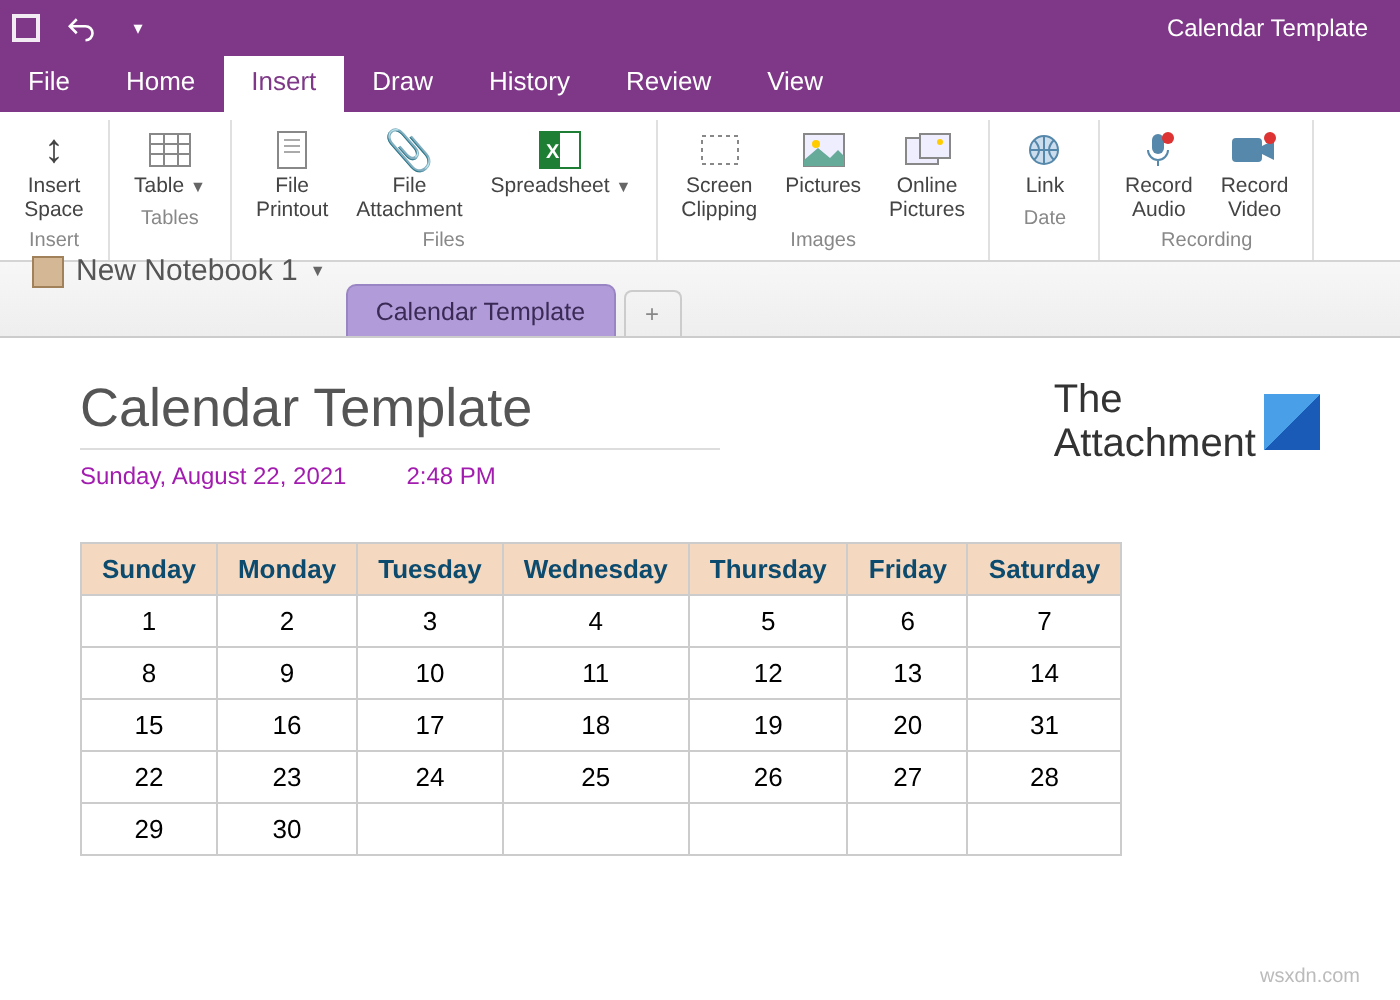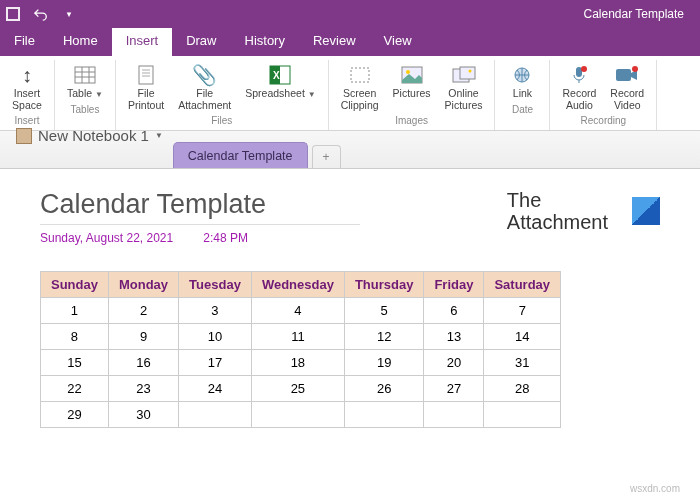--- a/index.html
+++ b/index.html
@@ -26,26 +26,26 @@
 .sectionbar { background: linear-gradient(#f7f7f7, #eee); border-bottom: 1px solid #ccc; height: 38px; display: flex; align-items: flex-end; padding: 0 6px; }
 .nb-dd { display: flex; align-items: center; gap: 6px; padding: 4px 10px; margin-bottom: 20px; font-size: 15px; color: #555; }
 .nb-ic { width: 16px; height: 16px; background: #d4b896; border: 1px solid #a0815a; }
 .sectab { background: #b19cd9; border-radius: 5px 5px 0 0; padding: 6px 14px 5px; font-size: 12.5px; color: #3a2a55; margin-right: 4px; border: 1px solid #9a85c4; border-bottom: none; }
 .addtab { border: 1px solid #ccc; border-bottom: none; border-radius: 4px 4px 0 0; padding: 4px 10px; font-size: 12px; color: #888; }
 
 .page { padding: 20px 40px; }
 .page-head { display: flex; align-items: flex-start; justify-content: space-between; }
 .page-title { font-size: 27px; color: #555; font-weight: 300; border-bottom: 1px solid #ddd; padding-bottom: 4px; width: 320px; }
 .page-meta { color: #a21caf; font-size: 12px; margin-top: 6px; display: flex; gap: 30px; }
-.brand { display: flex; align-items: center; gap: 24px; }
+.brand { display: flex; align-items: center; gap: 4px; }
 .brand-txt { font-size: 20px; color: #333; line-height: 1.1; }
 .brand-ic { width: 28px; height: 28px; background: linear-gradient(135deg, #4aa0e8 50%, #1a5bb8 50%); }
 
 .cal { margin-top: 26px; border-collapse: collapse; font-size: 13px; }
-.cal th { background: #f4d9c0; border: 1px solid #ccc; padding: 5px 10px; font-weight: 600; color: #701a75; }
+.cal th { background: #f4d9c0; border: 1px solid #ccc; padding: 5px 10px; font-weight: 600; color: #0c4a6e; }
 .cal td { border: 1px solid #ccc; padding: 5px 10px; text-align: center; width: 48px; }
 
 .watermark { position: absolute; right: 20px; bottom: 6px; font-size: 10px; color: #bbb; }
 </style>
 </head>
 <body>
 
 <div class="titlebar">
   <div class="qat">
     <span class="icon">

